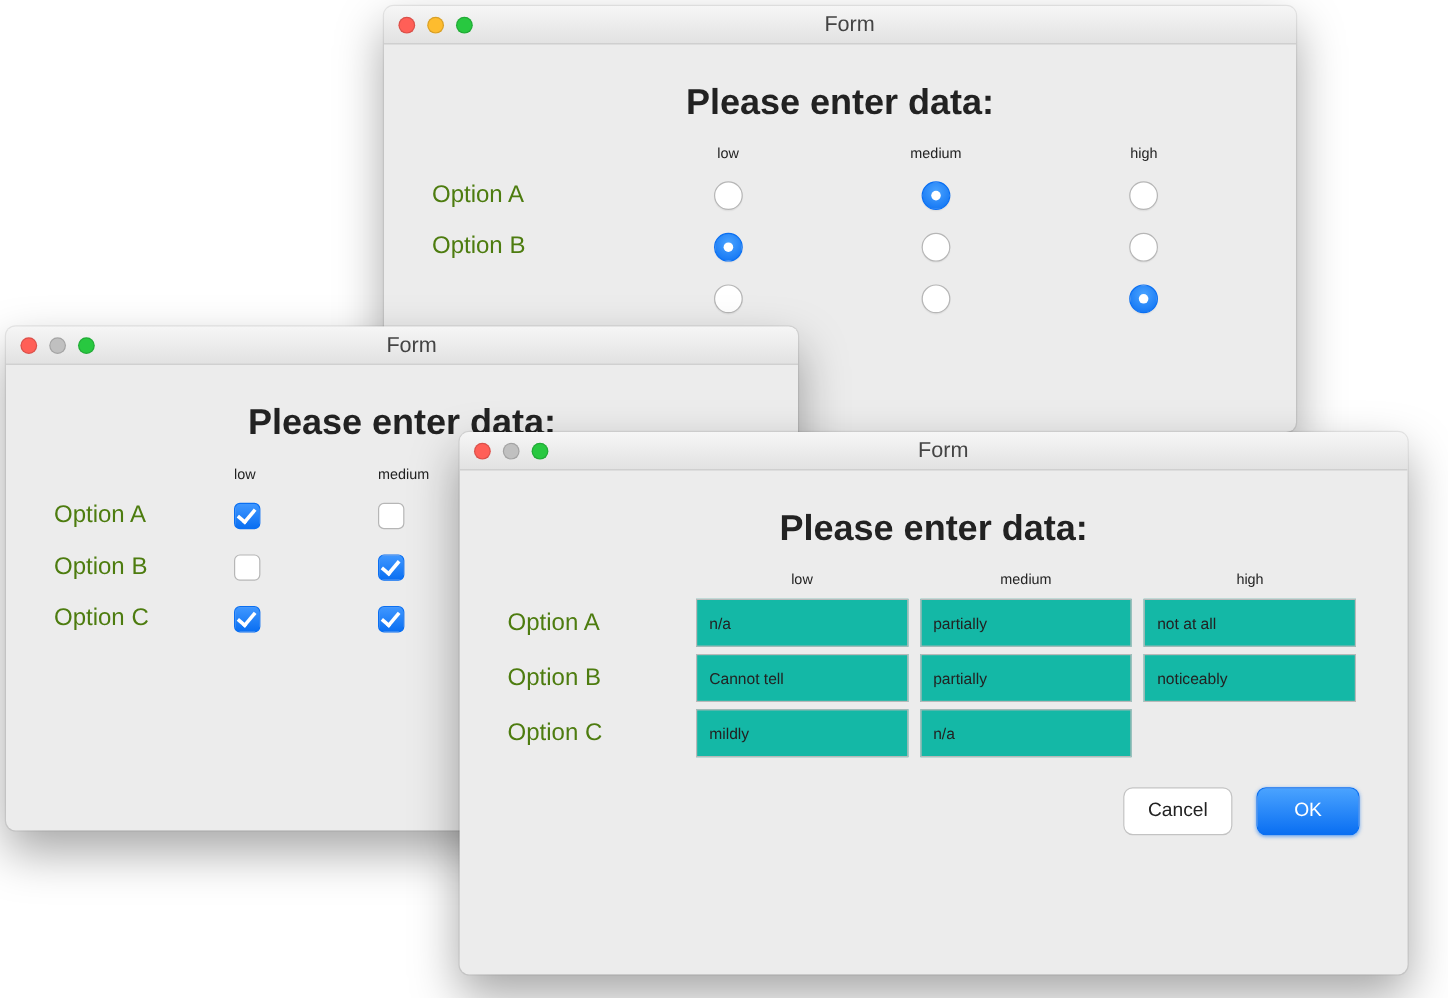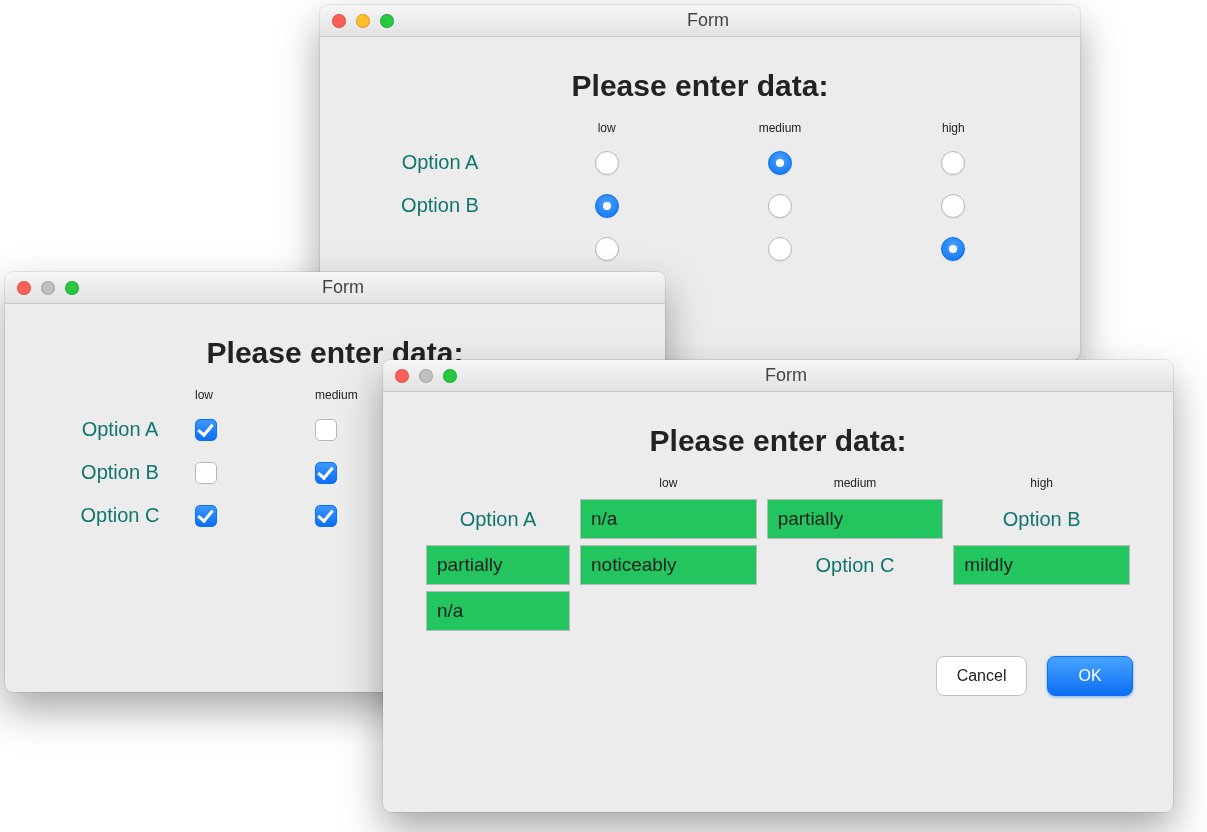--- a/index.html
+++ b/index.html
@@ -47,21 +47,21 @@
     left: 16px; right: 0;
     text-align: center;
     font-size: 18px;
     color: #444;
     pointer-events: none;
   }
   .body { padding: 32px 40px 30px 40px; }
   .heading { font-weight: 700; font-size: 30px; margin-bottom: 18px; text-align: center; }
   .grid { display: grid; align-items: center; }
   .colhdr { text-align: center; font-size: 12px; color: #222; padding-bottom: 6px;}
-  .rowlbl { text-align: center; font-size: 20px; color: #0f766e; padding: 10px 0;}
+  .rowlbl { text-align: left; font-size: 20px; color: #4d7c0f; padding: 10px 0;}
   .cell { text-align: center; padding: 8px 0;}
   
   .radio {
     width: 24px; height: 24px; border-radius: 50%;
     display: inline-block;
     border: 1px solid #b6b6b6;
     background: #fff;
     position: relative;
     vertical-align: middle;
     box-shadow: 0 1px 1px rgba(0,0,0,0.06);
@@ -94,22 +94,22 @@
     width: 6px; height: 12px;
     border: solid #fff;
     border-width: 0 3px 3px 0;
     transform: rotate(40deg);
   }
   
   .txt {
     width: 100%;
     height: 40px;
     border: 1px solid #b9b9b9;
-    background: #22c55e;
-    font-size: 19px;
+    background: #14b8a6;
+    font-size: 13px;
     padding: 18px 10px;
     color: #222;
     outline: none;
   }
   .txtcell { padding: 3px; }
   .btnrow { text-align: right; padding: 12px 40px 26px 0;}
   .btn {
     display: inline-block;
     min-width: 86px;
     height: 40px;
@@ -216,22 +216,24 @@
     <div class="heading">Please enter data:</div>
     <div class="grid" style="grid-template-columns: 150px 1fr 1fr 1fr; column-gap:4px;">
       <div></div>
       <div class="colhdr">low</div>
       <div class="colhdr">medium</div>
       <div class="colhdr">high</div>
 
       <div class="rowlbl">Option A</div>
       <div class="txtcell"><input class="txt" value="n/a" style=""></div>
       <div class="txtcell"><input class="txt" value="partially" style=""></div>
+      <div class="txtcell"><input class="txt" value="not at all" style=""></div>
 
       <div class="rowlbl">Option B</div>
+      <div class="txtcell"><input class="txt" value="Cannot tell" style=""></div>
       <div class="txtcell"><input class="txt" value="partially" style=""></div>
       <div class="txtcell"><input class="txt" value="noticeably" style=""></div>
 
       <div class="rowlbl">Option C</div>
       <div class="txtcell"><input class="txt" value="mildly" style=""></div>
       <div class="txtcell"><input class="txt" value="n/a" style=""></div>
     </div>
   </div>
   <div class="btnrow">
     <span class="btn secondary">Cancel</span>

